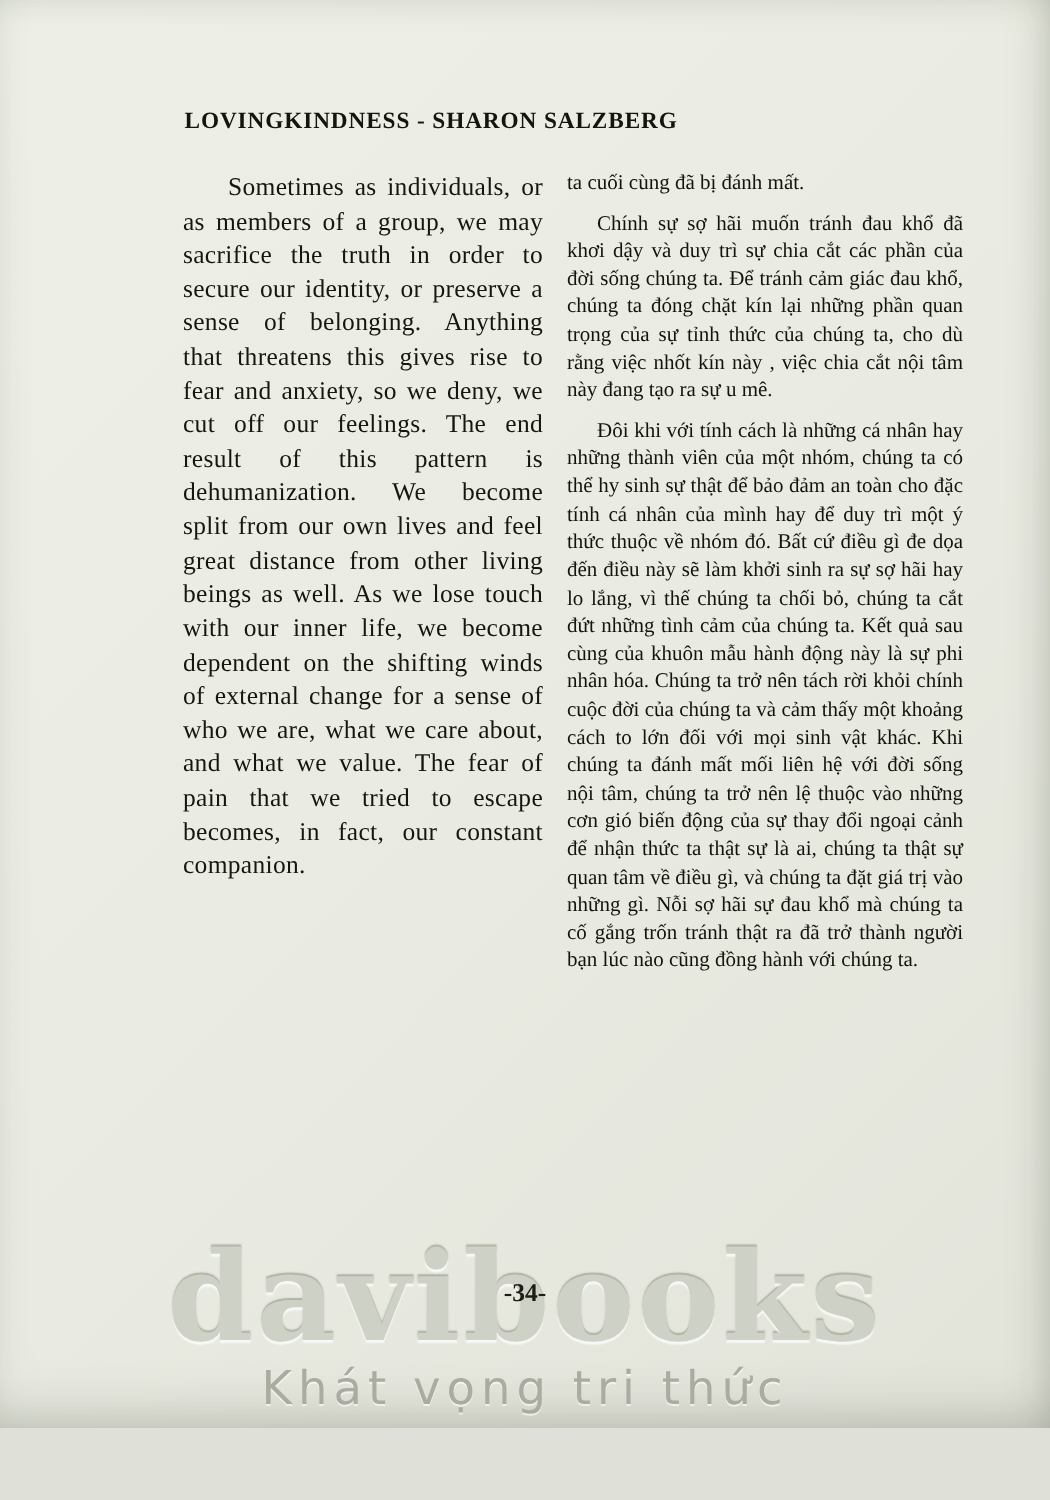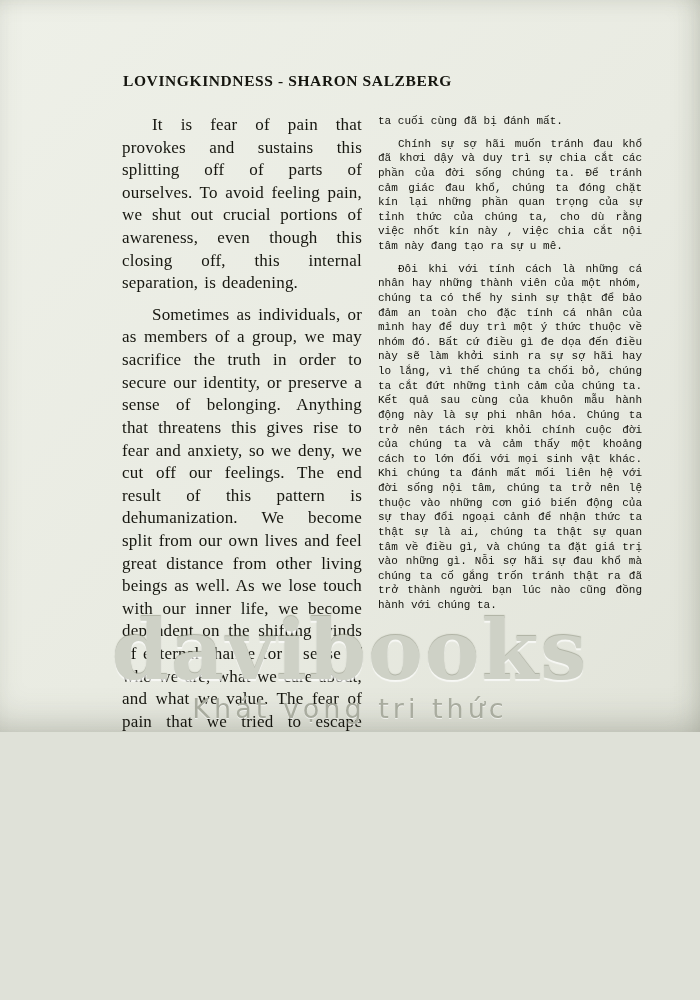--- a/index.html
+++ b/index.html
@@ -4,21 +4,21 @@
 <style>
   * { margin: 0; padding: 0; box-sizing: border-box; }
   html, body { width: 700px; height: 1000px; }
   body {
     font-family: "Liberation Serif", serif;
     background: #dfe1d8;
   }
   .page {
     position: relative;
     width: 700px;
-    height: 732px;
+    height: 952px;
     background: linear-gradient(135deg, #eef0e8 0%, #e9ebe2 55%, #e2e4da 100%);
     overflow: hidden;
     box-shadow:
       inset 0 -22px 34px -14px rgba(90, 95, 78, 0.28),
       inset -16px 0 28px -14px rgba(90, 95, 78, 0.22),
       inset 0 14px 24px -16px rgba(120, 125, 105, 0.18);
   }
   .header {
     position: absolute;
     top: 72px;
@@ -43,22 +43,22 @@
     font-family: "Liberation Serif", serif;
     font-size: 17px;
     line-height: 1.33;
     letter-spacing: 0.2px;
     word-spacing: 1.5px;
   }
   .col-en p { margin-bottom: 9px; text-indent: 30px; }
   .col-en p.first { text-indent: 0; }
   .col-vi {
     width: 264px;
-    font-family: Liberation Mono, monospace;
-    font-size: 11px;
+    font-family: Liberation Serif, serif;
+    font-size: 14px;
     line-height: 1.33;
     color: #14140e;
   }
   .col-vi p { margin-bottom: 8px; text-indent: 20px; }
   .col-vi p.first { text-indent: 0; }
   .page-number {
     position: absolute;
     top: 852px;
     left: 0;
     width: 700px;
@@ -85,37 +85,36 @@
     line-height: 1;
     color: #ced1c6;
     text-shadow:
       0 2px 1px rgba(255, 255, 255, 0.7),
       0 -1px 1px rgba(125, 130, 112, 0.55);
     letter-spacing: 2px;
   }
   .wm-tagline {
     margin-top: 2px;
     font-family: "DejaVu Sans", sans-serif;
-    font-size: 27px;
+    font-size: 31px;
     color: #a9ac9f;
     text-shadow: 0 1px 0 rgba(255, 255, 255, 0.6);
     letter-spacing: 4px;
   }
 </style>
 </head>
 <body>
 
 <div class="page">
 
   <div class="header">LOVINGKINDNESS - SHARON SALZBERG</div>
 
   <div class="columns">
 
     <div class="col col-en">
-      <p>It is fear of pain that provokes and sustains this splitting off of parts of ourselves. To avoid feeling pain, we shut out crucial portions of awareness, even though this closing off, this internal separation, is deadening.</p>
       <p>Sometimes as individuals, or as members of a group, we may sacrifice the truth in order to secure our identity, or preserve a sense of belonging. Anything that threatens this gives rise to fear and anxiety, so we deny, we cut off our feelings. The end result of this pattern is dehumanization. We become split from our own lives and feel great distance from other living beings as well. As we lose touch with our inner life, we become dependent on the shifting winds of external change for a sense of who we are, what we care about, and what we value. The fear of pain that we tried to escape becomes, in fact, our constant companion.</p>
     </div>
 
     <div class="col col-vi">
       <p class="first">ta cuối cùng đã bị đánh mất.</p>
       <p>Chính sự sợ hãi muốn tránh đau khổ đã khơi dậy và duy trì sự chia cắt các phần của đời sống chúng ta.  Để tránh cảm giác đau khổ, chúng ta đóng chặt kín lại những phần quan trọng của sự tỉnh thức của chúng ta, cho dù rằng việc nhốt kín này , việc chia cắt nội tâm này đang tạo ra sự u mê.</p>
       <p>Đôi khi với tính cách là những cá nhân hay những thành viên của một nhóm, chúng ta có thể hy sinh sự thật để bảo đảm an toàn cho đặc tính cá nhân của mình hay để duy trì một ý thức thuộc về nhóm đó. Bất cứ điều gì đe dọa đến điều này sẽ làm khởi sinh ra sự sợ hãi hay lo lắng, vì thế chúng ta chối bỏ, chúng ta cắt đứt những tình cảm của chúng ta. Kết quả sau cùng của khuôn mẫu hành động này là sự phi nhân hóa. Chúng ta trở nên tách rời khỏi chính cuộc đời của chúng ta và cảm thấy một khoảng cách to lớn đối với mọi sinh vật khác.  Khi chúng ta đánh mất mối liên hệ với đời sống nội tâm, chúng ta trở nên lệ thuộc vào những cơn gió biến động của sự thay đổi ngoại cảnh để nhận thức ta thật sự là ai, chúng ta thật sự quan tâm về điều gì, và chúng ta đặt giá trị vào những gì. Nỗi sợ hãi sự đau khổ mà chúng ta cố gắng trốn tránh thật ra đã trở thành người bạn lúc nào cũng đồng hành với chúng ta.</p>
     </div>
 
   </div>

